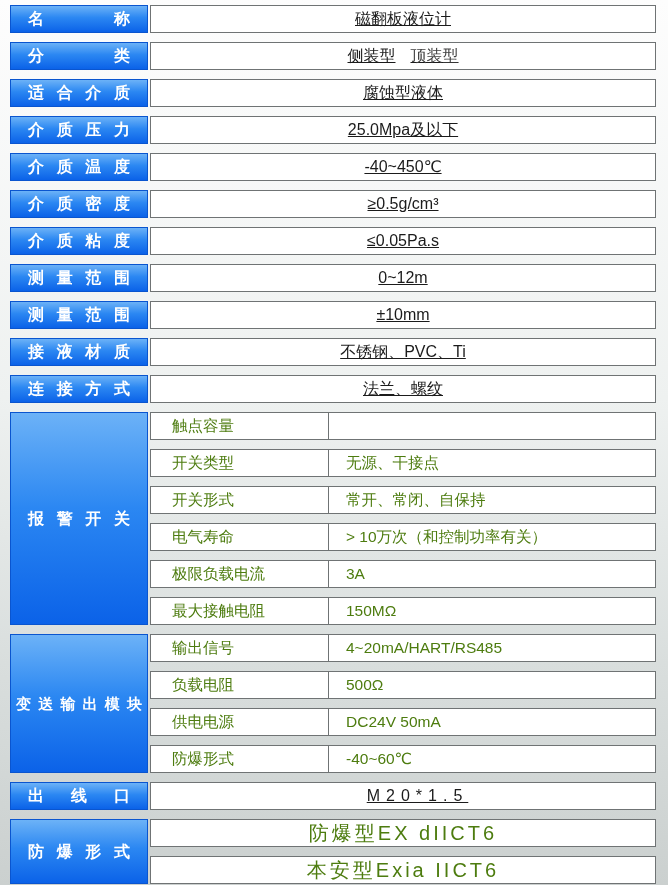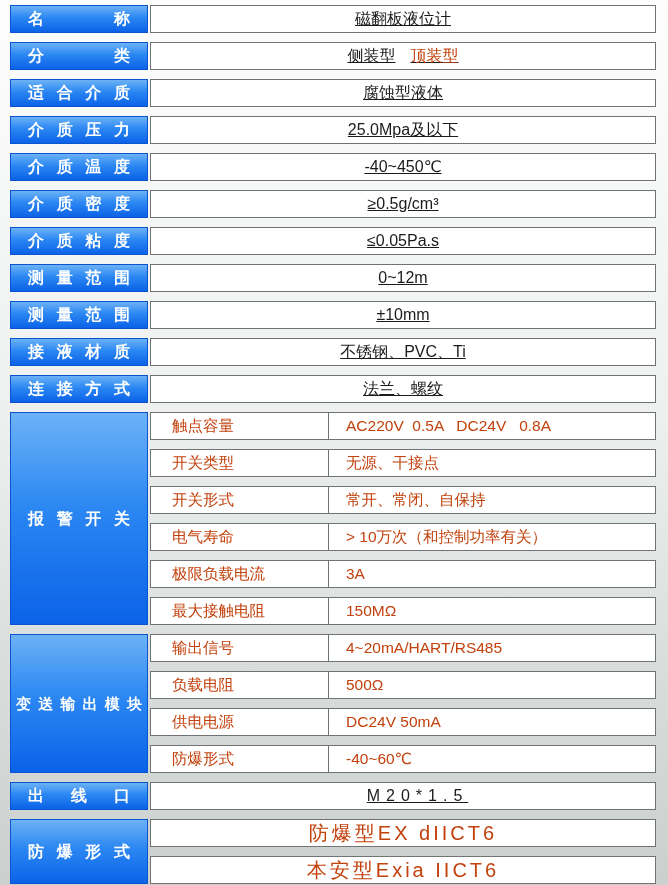--- a/index.html
+++ b/index.html
@@ -28,31 +28,31 @@
     padding: 0 17px; line-height: 1;
   }
   .label span.long { padding: 0 5px; font-size: 15px; }
 
   
   .value {
     flex: 1; background: #ffffff; border: 1px solid #6f7374;
     display: flex; align-items: center; justify-content: center;
     font-size: 16px; color: #1b1b1b; white-space: pre-wrap; line-height: 1; text-decoration: underline;
   }
-  .value .secondary { color: #c2410c; margin-left: 15px; }
+  .value .secondary { color: #404040; margin-left: 15px; }
   .ls-wide { letter-spacing: 6px; padding-left: 29px; }
   .ls-med  { letter-spacing: 3px; }
 
   
   .subrows { flex: 1; display: flex; flex-direction: column; }
   .subrow {
     height: 28px; margin-bottom: 9px;
     background: #ffffff; border: 1px solid #6f7374;
     display: flex; align-items: stretch;
-    font-size: 15.5px; color: #c2410c;
+    font-size: 15.5px; color: #4d7c0f;
   }
   .subrow:last-child { margin-bottom: 0; }
   .sublabel {
     width: 178px; min-width: 178px; border-right: 1px solid #6f7374;
     display: flex; align-items: center; padding-left: 21px; line-height: 1;
   }
   .subvalue {
     flex: 1; display: flex; align-items: center; padding-left: 17px;
     white-space: pre-wrap; line-height: 1;
   }
@@ -143,21 +143,20 @@
     <div class="value">法兰、螺纹</div>
   </div>
 
   <div class="group-row">
     <div class="label">
         <span>报警开关</span>
       </div>
     <div class="subrows">
       <div class="subrow">
         <div class="sublabel">触点容量</div>
-        <div class="subvalue">AC220V  0.5A   DC24V   0.8A</div>
       </div>
       <div class="subrow">
         <div class="sublabel">开关类型</div>
         <div class="subvalue">无源、干接点</div>
       </div>
       <div class="subrow">
         <div class="sublabel">开关形式</div>
         <div class="subvalue">常开、常闭、自保持</div>
       </div>
       <div class="subrow">

